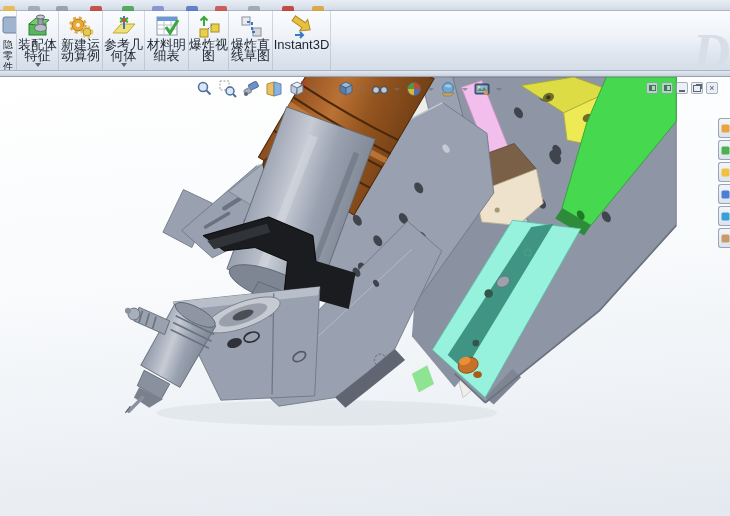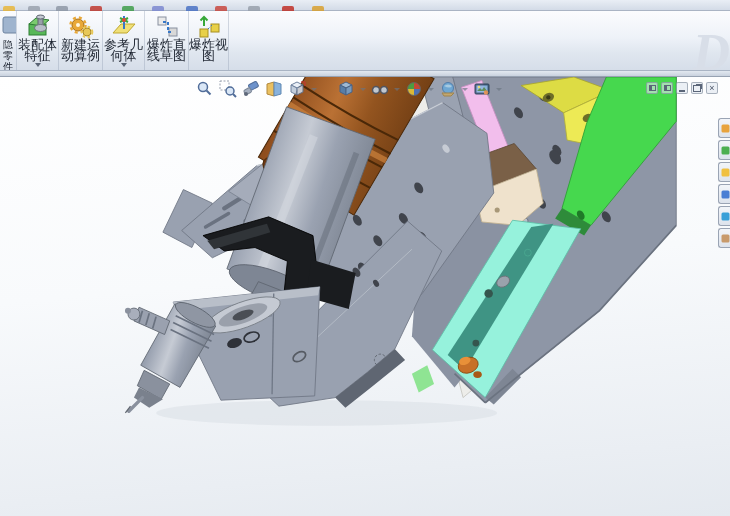--- a/index.html
+++ b/index.html
@@ -120,42 +120,64 @@
         <line x1="13" y1="3" x2="13" y2="16" stroke="#3878C8" stroke-width="2"></line>
         <line x1="9" y1="5" x2="17" y2="9" stroke="#38A838" stroke-width="2"></line>
         <line x1="9" y1="9" x2="17" y2="5" stroke="#38A838" stroke-width="2"></line>
         <circle cx="13" cy="7" r="2" fill="#E04838"></circle>
       </svg>
       <div class="cmd-lbl">参考几</div>
       <div class="cmd-lbl">何体</div>
       <div class="dd-arrow"></div>
     </div>
 
-
     <div class="cmd-btn" style="width:44px">
       <svg class="cmd-ico" viewBox="0 0 26 26">
-        <rect x="4" y="4" width="8" height="8" fill="#EAEAEA" stroke="#8890A0"></rect>
-        <rect x="15" y="15" width="8" height="8" fill="#D8D8D8" stroke="#8890A0"></rect>
-        <path d="M9,9 L14,9 L14,19 L18,19" fill="none" stroke="#3878C8" stroke-width="2" stroke-dasharray="3,2"></path>
-      </svg>
-      <div class="cmd-lbl">爆炸直</div>
-      <div class="cmd-lbl">线草图</div>
+        <rect x="3" y="4" width="20" height="18" fill="#FFFFFF" stroke="#8898A8"></rect>
+        <rect x="3" y="4" width="20" height="4" fill="#6898D8"></rect>
+        <line x1="3" y1="12" x2="23" y2="12" stroke="#B8C4D0"></line>
+        <line x1="3" y1="16" x2="23" y2="16" stroke="#B8C4D0"></line>
+        <line x1="10" y1="8" x2="10" y2="22" stroke="#B8C4D0"></line>
+        <line x1="17" y1="8" x2="17" y2="22" stroke="#B8C4D0"></line>
+        <path d="M12,14 L16,20 L24,7" fill="none" stroke="#38A838" stroke-width="3"></path>
+      </svg>
+      <div class="cmd-lbl">材料明</div>
+      <div class="cmd-lbl">细表</div>
     </div>
 
     <div class="cmd-btn" style="width:40px">
       <svg class="cmd-ico" viewBox="0 0 26 26">
         <rect x="4" y="16" width="8" height="8" fill="#E8D048" stroke="#A89020"></rect>
         <rect x="15" y="11" width="8" height="8" fill="#E8D048" stroke="#A89020"></rect>
         <path d="M8,13 L8,4 M4.5,7.5 L8,4 L11.5,7.5" fill="none" stroke="#38A838" stroke-width="2"></path>
         <line x1="12" y1="16" x2="16" y2="12" stroke="#3878C8" stroke-dasharray="2,2"></line>
       </svg>
       <div class="cmd-lbl">爆炸视</div>
       <div class="cmd-lbl">图</div>
     </div>
 
+    <div class="cmd-btn" style="width:44px">
+      <svg class="cmd-ico" viewBox="0 0 26 26">
+        <rect x="4" y="4" width="8" height="8" fill="#EAEAEA" stroke="#8890A0"></rect>
+        <rect x="15" y="15" width="8" height="8" fill="#D8D8D8" stroke="#8890A0"></rect>
+        <path d="M9,9 L14,9 L14,19 L18,19" fill="none" stroke="#3878C8" stroke-width="2" stroke-dasharray="3,2"></path>
+      </svg>
+      <div class="cmd-lbl">爆炸直</div>
+      <div class="cmd-lbl">线草图</div>
+    </div>
+
+    <div class="cmd-btn" style="width:58px">
+      <svg class="cmd-ico" viewBox="0 0 26 26">
+        <g transform="rotate(35 13 11)">
+          <polygon points="3,8 15,8 15,4 23,11 15,18 15,14 3,14" fill="#E8C040" stroke="#B08820"></polygon>
+        </g>
+        <path d="M6,22 L14,22 M11,19 L14,22 L11,25" fill="none" stroke="#3878C8" stroke-width="2"></path>
+      </svg>
+      <div class="cmd-lbl">Instant3D</div>
+    </div>
   </div>
 
   <div id="band"></div>
 
   <div id="viewport">
     <svg id="model" width="730" height="440" viewBox="0 76 730 516">
       <defs>
         <linearGradient id="gMotor" x1="0" y1="0" x2="1" y2="0.45">
           <stop offset="0" stop-color="#5C3010"></stop>
             <stop offset=".28" stop-color="#8F4E1E"></stop>

